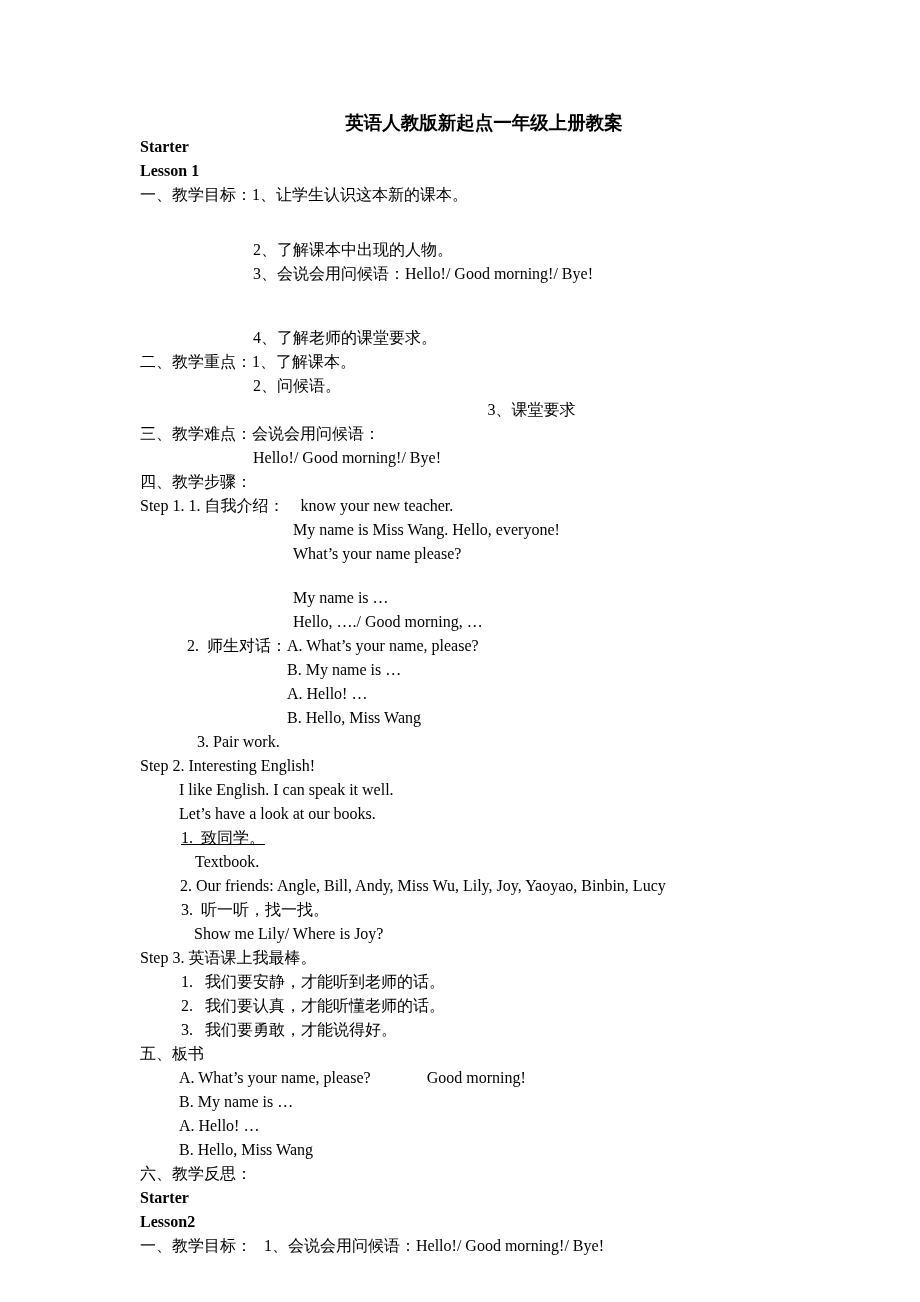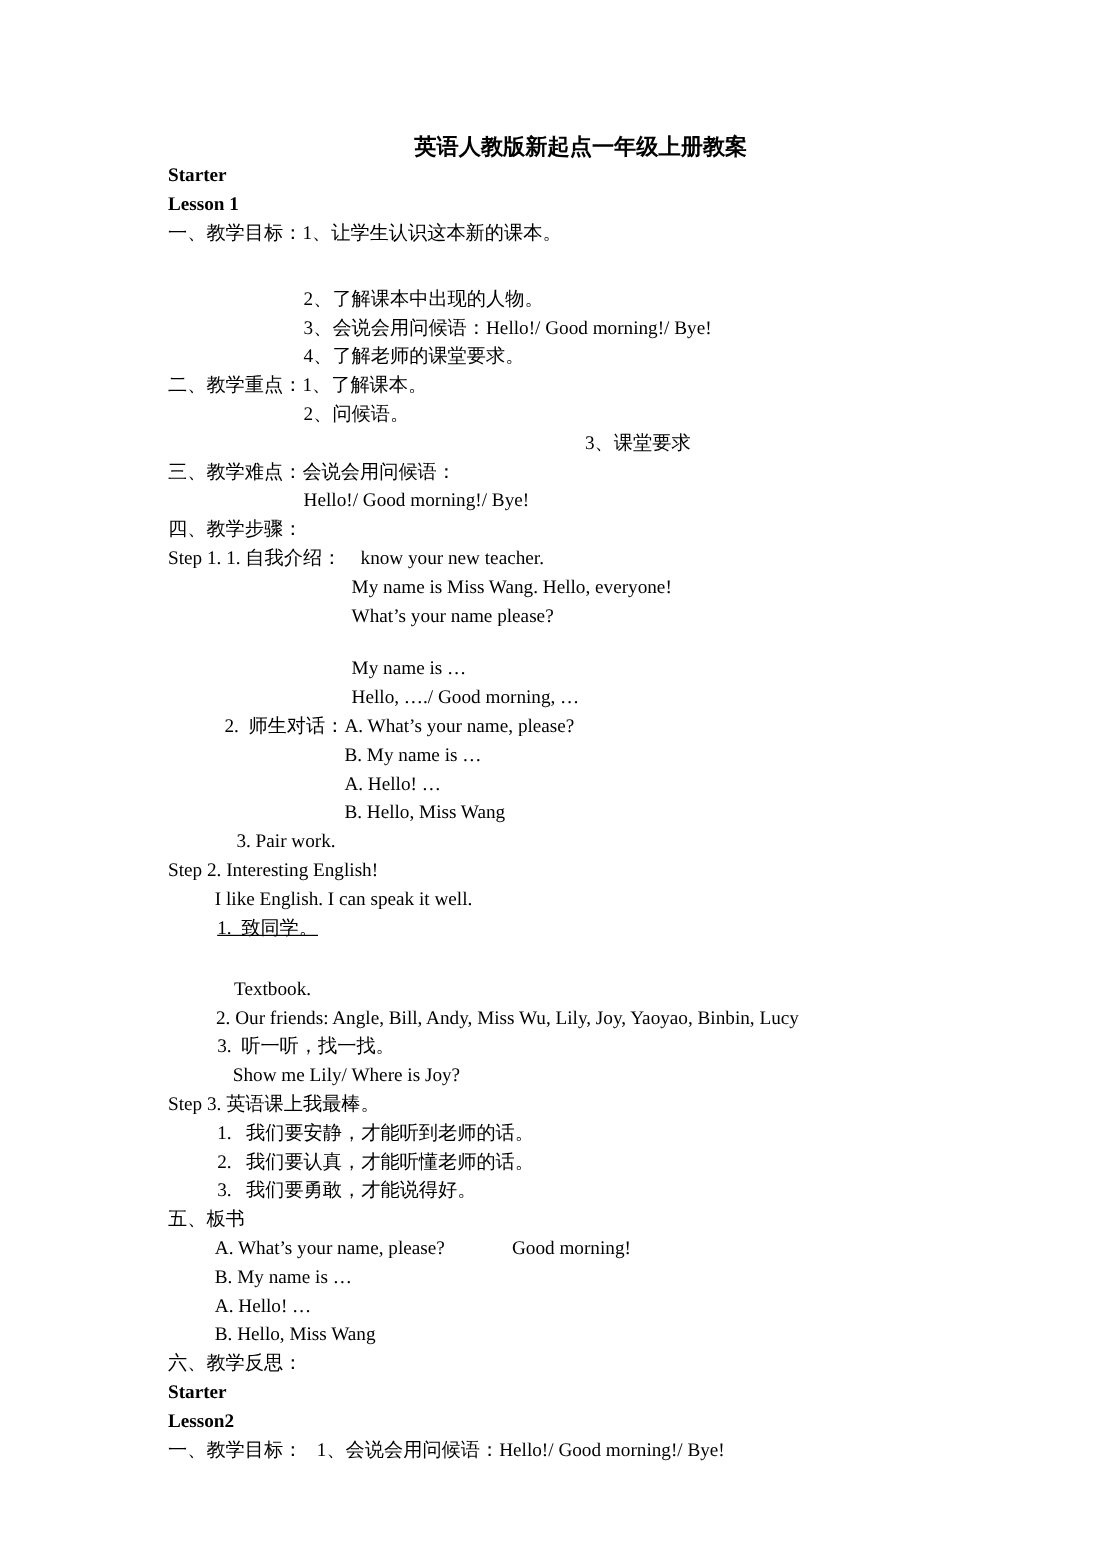--- a/index.html
+++ b/index.html
@@ -44,41 +44,42 @@
 <body>
 
 <div class="page">
   <div class="doc-title">英语人教版新起点一年级上册教案</div>
   <div id="doc-lines">
       <div class="line bold">Starter</div>
       <div class="line bold">Lesson 1</div>
       <div class="line">一、教学目标：1、让学生认识这本新的课本。</div>
       <div class="line" style="padding-left: 113px; margin-top: 31px;">2、了解课本中出现的人物。</div>
       <div class="line" style="padding-left: 113px;">3、会说会用问候语：Hello!/ Good morning!/ Bye!</div>
-      <div class="line" style="padding-left: 113px;">4、了解老师的课堂要求。</div>
+      <div class="line" style="padding-left: 113px; margin-top: 40px;">4、了解老师的课堂要求。</div>
       <div class="line">二、教学重点：1、了解课本。</div>
       <div class="line" style="padding-left: 113px;">2、问候语。</div>
       <div class="line" style="padding-left: 113px; text-align: center;">3、课堂要求</div>
       <div class="line">三、教学难点：会说会用问候语：</div>
       <div class="line" style="padding-left: 113px;">Hello!/ Good morning!/ Bye!</div>
       <div class="line">四、教学步骤：</div>
       <div class="line">Step 1. 1. 自我介绍：    know your new teacher.</div>
       <div class="line" style="padding-left: 153px;">My name is Miss Wang. Hello, everyone!</div>
       <div class="line" style="padding-left: 153px;">What’s your name please?</div>
       <div class="line" style="padding-left: 153px; margin-top: 20px;">My name is …</div>
       <div class="line" style="padding-left: 153px;">Hello, …./ Good morning, …</div>
       <div class="line" style="padding-left: 47px;">2.  师生对话：A. What’s your name, please?</div>
       <div class="line" style="padding-left: 147px;">B. My name is …</div>
       <div class="line" style="padding-left: 147px;">A. Hello! …</div>
       <div class="line" style="padding-left: 147px;">B. Hello, Miss Wang</div>
       <div class="line" style="padding-left: 57px;">3. Pair work.</div>
       <div class="line">Step 2. Interesting English!</div>
       <div class="line" style="padding-left: 39px;">I like English. I can speak it well.</div>
+      <div class="line" style="padding-left: 39px;">Let’s have a look at our books.</div>
       <div class="line" style="padding-left: 41px; text-decoration: underline;">1.  致同学。</div>
-      <div class="line" style="padding-left: 55px; margin-top: 27px;">Textbook.</div>
+      <div class="line" style="padding-left: 55px;">Textbook.</div>
       <div class="line" style="padding-left: 40px;">2. Our friends: Angle, Bill, Andy, Miss Wu, Lily, Joy, Yaoyao, Binbin, Lucy</div>
       <div class="line" style="padding-left: 41px;">3.  听一听，找一找。</div>
       <div class="line" style="padding-left: 54px;">Show me Lily/ Where is Joy?</div>
       <div class="line">Step 3. 英语课上我最棒。</div>
       <div class="line" style="padding-left: 41px;">1.   我们要安静，才能听到老师的话。</div>
       <div class="line" style="padding-left: 41px;">2.   我们要认真，才能听懂老师的话。</div>
       <div class="line" style="padding-left: 41px;">3.   我们要勇敢，才能说得好。</div>
       <div class="line">五、板书</div>
       <div class="line" style="padding-left: 39px;">A. What’s your name, please?              Good morning!</div>
       <div class="line" style="padding-left: 39px;">B. My name is …</div>

